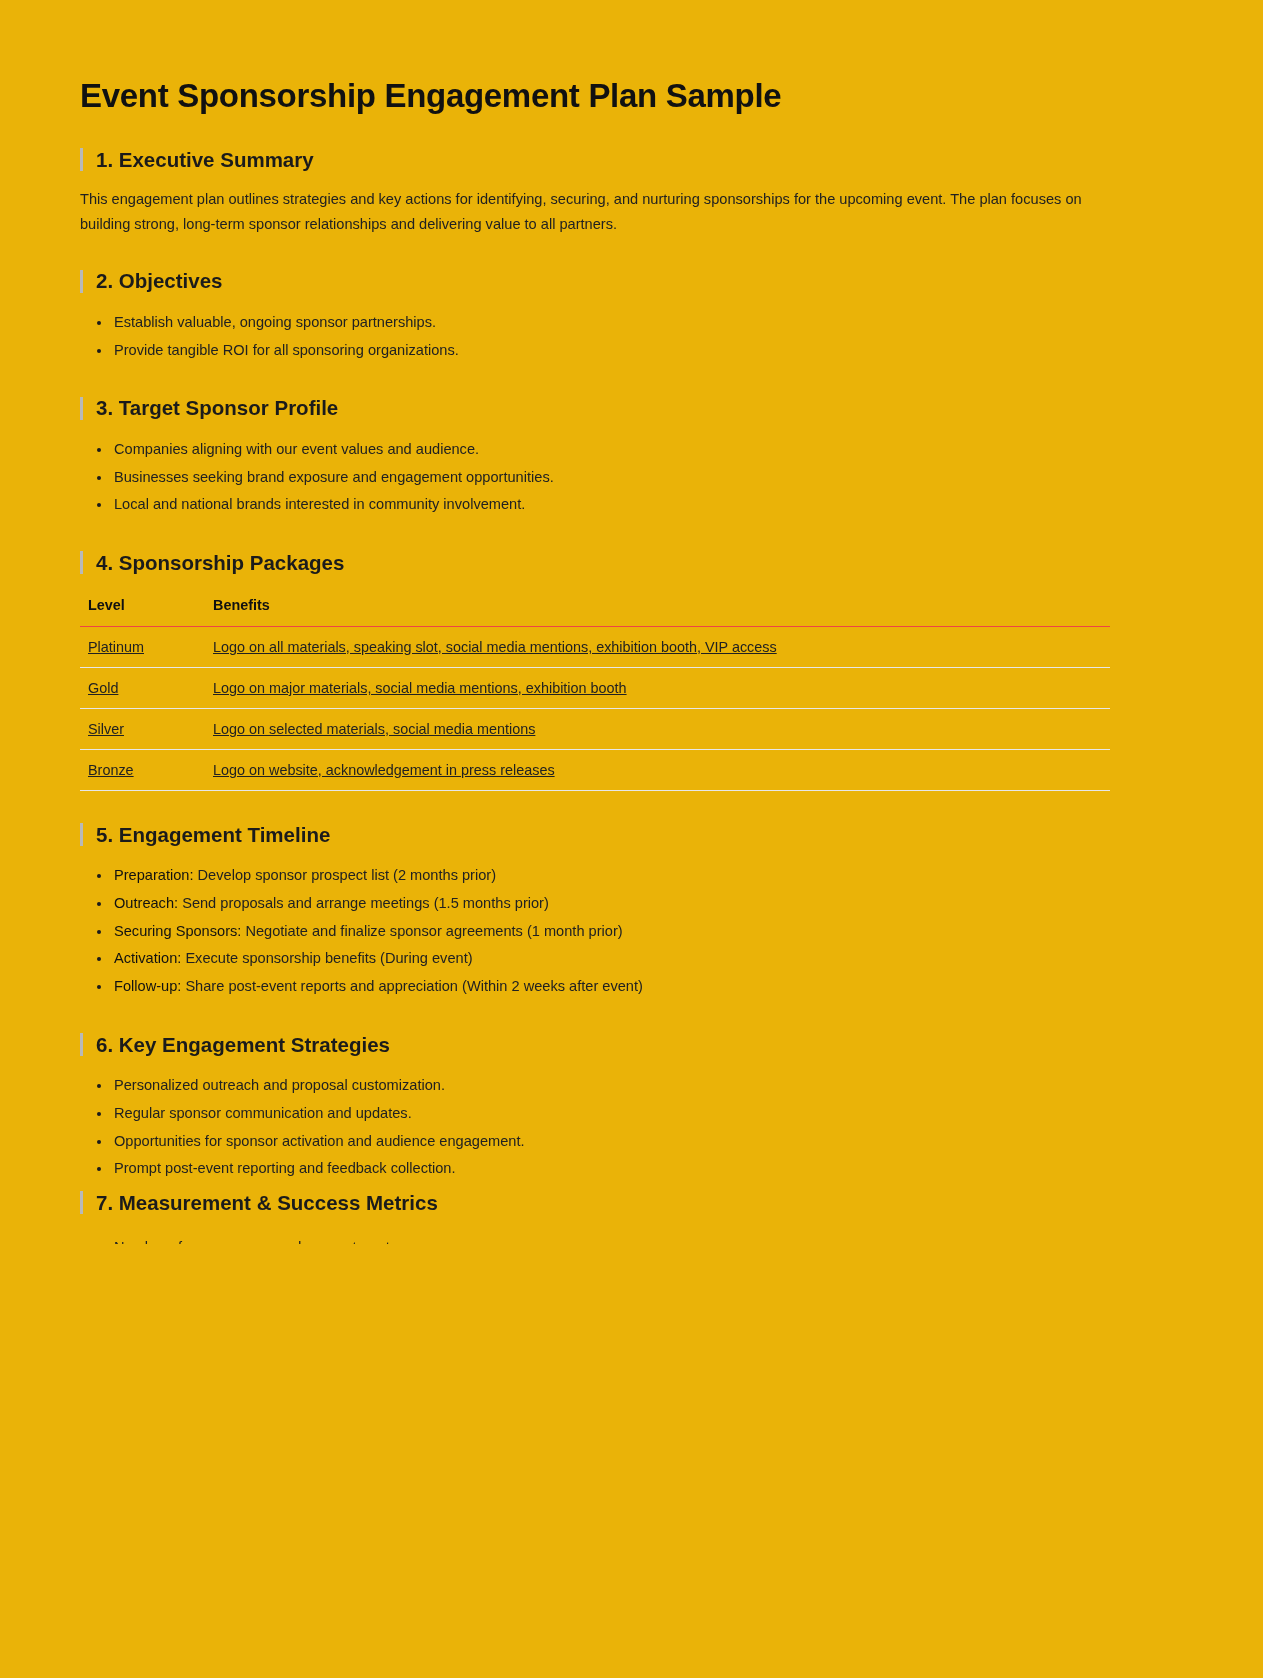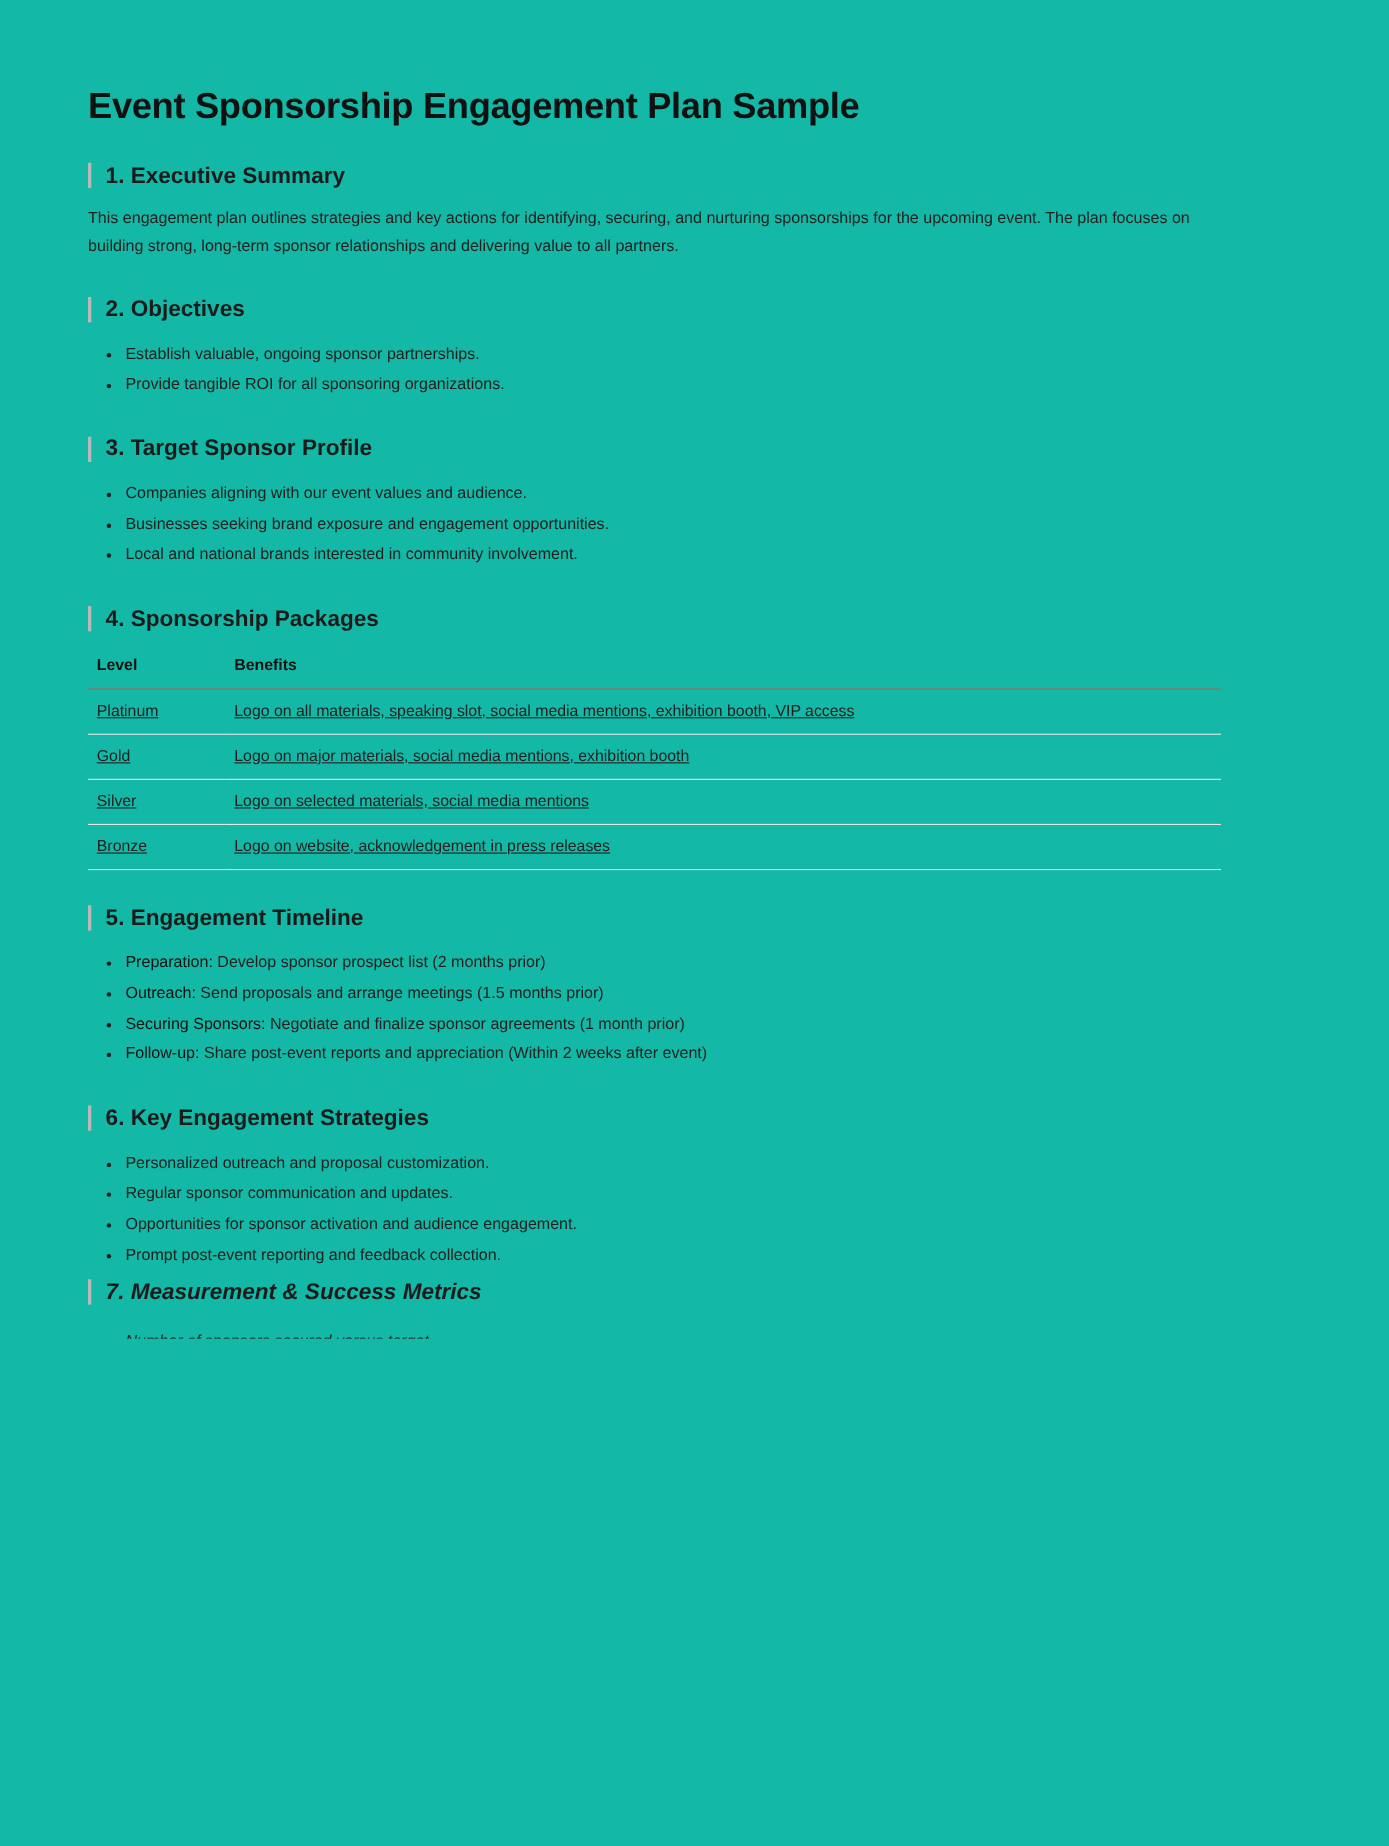--- a/index.html
+++ b/index.html
@@ -12,21 +12,21 @@
     width: 1263px;
     height: 1678px;
     font-family: "Liberation Sans", sans-serif;
     color: #1b1b1b;
     overflow: hidden;
   }
   .page {
     position: relative;
     width: 1263px;
     height: 1678px;
-    background: #14b8a6;
+    background: #eab308;
     padding: 62px 80px 0 80px;
   }
   .doc-title {
     font-size: 33px;
     font-weight: bold;
     letter-spacing: -0.3px;
     color: #111111;
     margin: 14px 0 30px 0;
     line-height: 1.2;
   }
@@ -108,21 +108,20 @@
     text-decoration: underline;
   }
   table.pkg th.col-level, table.pkg td.col-level { width: 125px; }
   .clipped {
     overflow: hidden;
     height: 14px;
   }
   .clipped li { color: #8f8f8f; }
   .section-7-stub {
     margin-top: 6px;
-    font-style: italic;
   }
 </style>
 </head>
 <body>
 
 <div class="page">
 
   <h1 class="doc-title">Event Sponsorship Engagement Plan Sample</h1>
 
   <div class="section first">
@@ -191,20 +190,21 @@
 
   <div class="section">
     <h2 class="section-heading">
       <span class="accent-bar"></span>
       <span>5. Engagement Timeline</span>
     </h2>
     <ul class="bullets">
       <li><b>Preparation:</b><span> Develop sponsor prospect list (2 months prior)</span></li>
       <li><b>Outreach:</b><span> Send proposals and arrange meetings (1.5 months prior)</span></li>
       <li><b>Securing Sponsors:</b><span> Negotiate and finalize sponsor agreements (1 month prior)</span></li>
+      <li><b>Activation:</b><span> Execute sponsorship benefits (During event)</span></li>
       <li><b>Follow-up:</b><span> Share post-event reports and appreciation (Within 2 weeks after event)</span></li>
     </ul>
   </div>
 
   <div class="section">
     <h2 class="section-heading">
       <span class="accent-bar"></span>
       <span>6. Key Engagement Strategies</span>
     </h2>
     <ul class="bullets">

